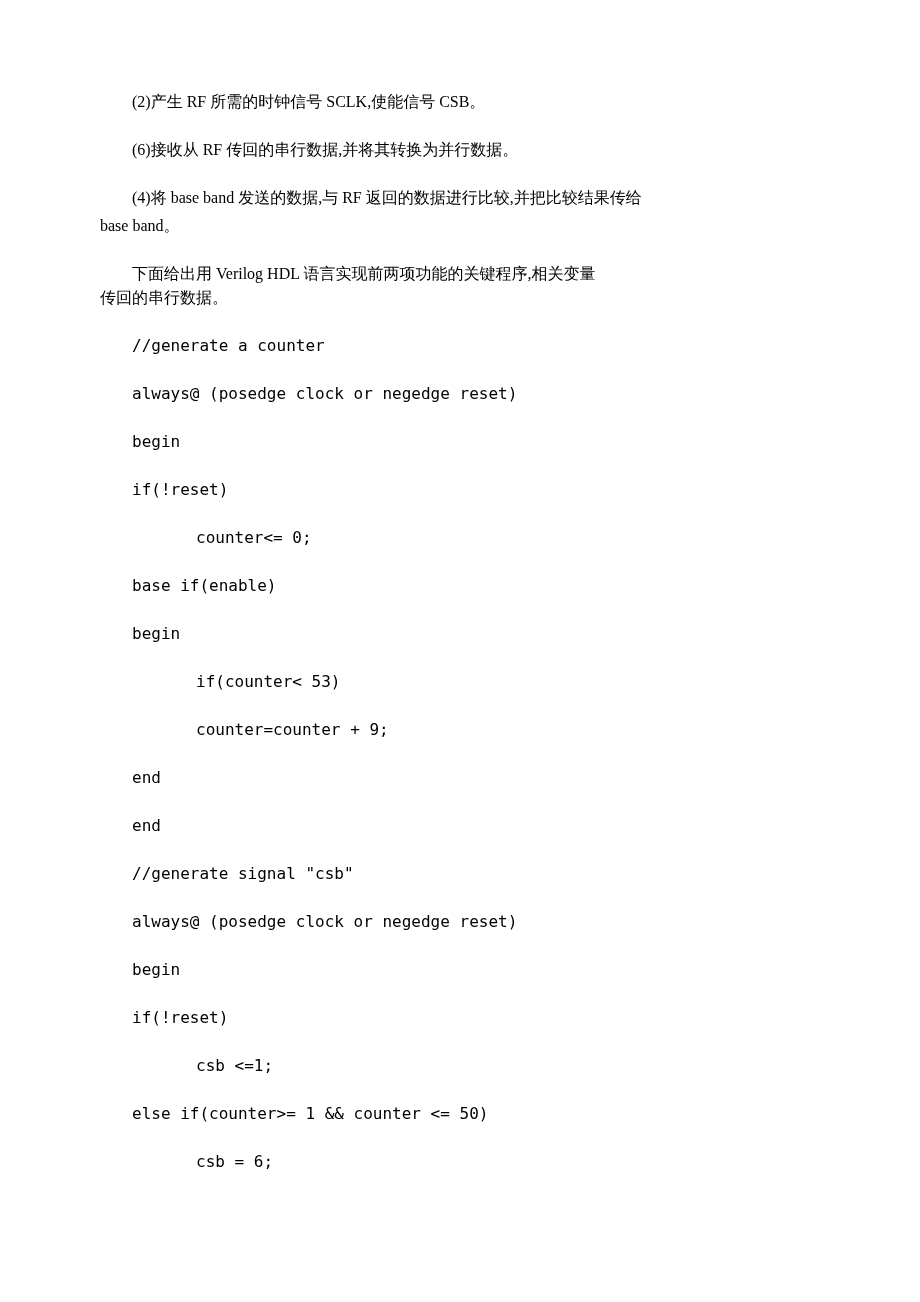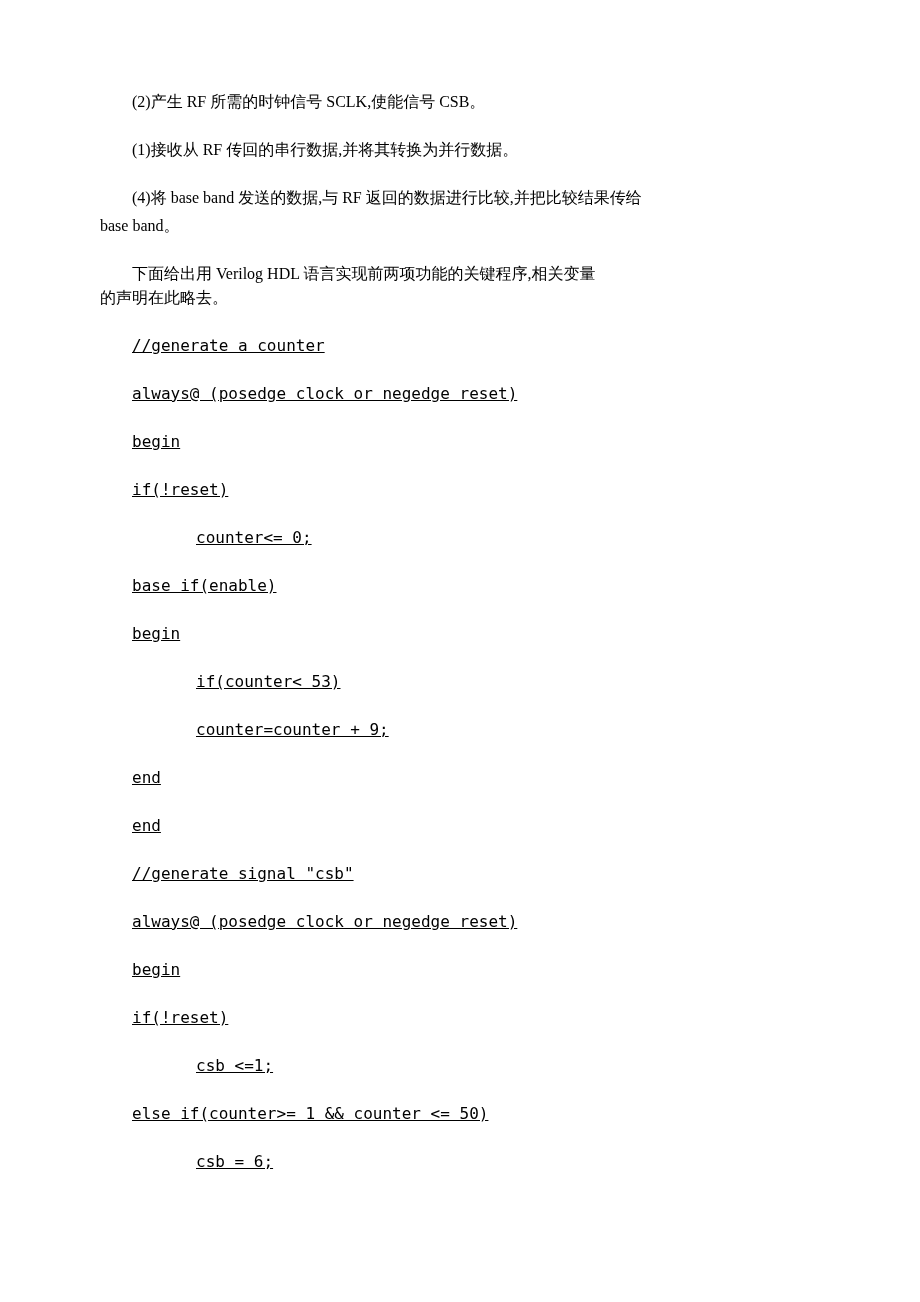--- a/index.html
+++ b/index.html
@@ -18,35 +18,34 @@
       font-family: Liberation Serif, serif;
     }
     .para-cont {
       margin: 0 0 24px 0;
     }
     .code-line {
       margin: 0 0 24px 0;
       text-indent: 2em;
       font-family: "SimSun", "宋体", monospace;
       white-space: pre;
-      text-decoration: underline;
     }
     .code-line.indent2 {
       text-indent: 6em;
     }
   </style>
 </head>
 <body>
 
 <p class="para">(2)产生 RF 所需的时钟信号 SCLK,使能信号 CSB。</p>
-<p class="para">(1)接收从 RF 传回的串行数据,并将其转换为并行数据。</p>
+<p class="para">(6)接收从 RF 传回的串行数据,并将其转换为并行数据。</p>
 <p class="para" style="text-indent:2em;margin-bottom:4px;">(4)将 base band 发送的数据,与 RF 返回的数据进行比较,并把比较结果传给</p>
 <p class="para-cont">base band。</p>
 <p class="para" style="text-indent:2em;margin-bottom:0;margin-top:13px;">    下面给出用 Verilog HDL 语言实现前两项功能的关键程序,相关变量</p>
-<p class="para-cont">的声明在此略去。</p>
+<p class="para-cont">传回的串行数据。</p>
 
 <p class="code-line">//generate a counter</p>
 <p class="code-line">always@ (posedge clock or negedge reset)</p>
 <p class="code-line">begin</p>
 <p class="code-line">if(!reset)</p>
 <p class="code-line indent2">counter&lt;= 0;</p>
 <p class="code-line">base if(enable)</p>
 <p class="code-line">begin</p>
 <p class="code-line indent2">if(counter&lt; 53)</p>
 <p class="code-line indent2">counter=counter + 9;</p>

